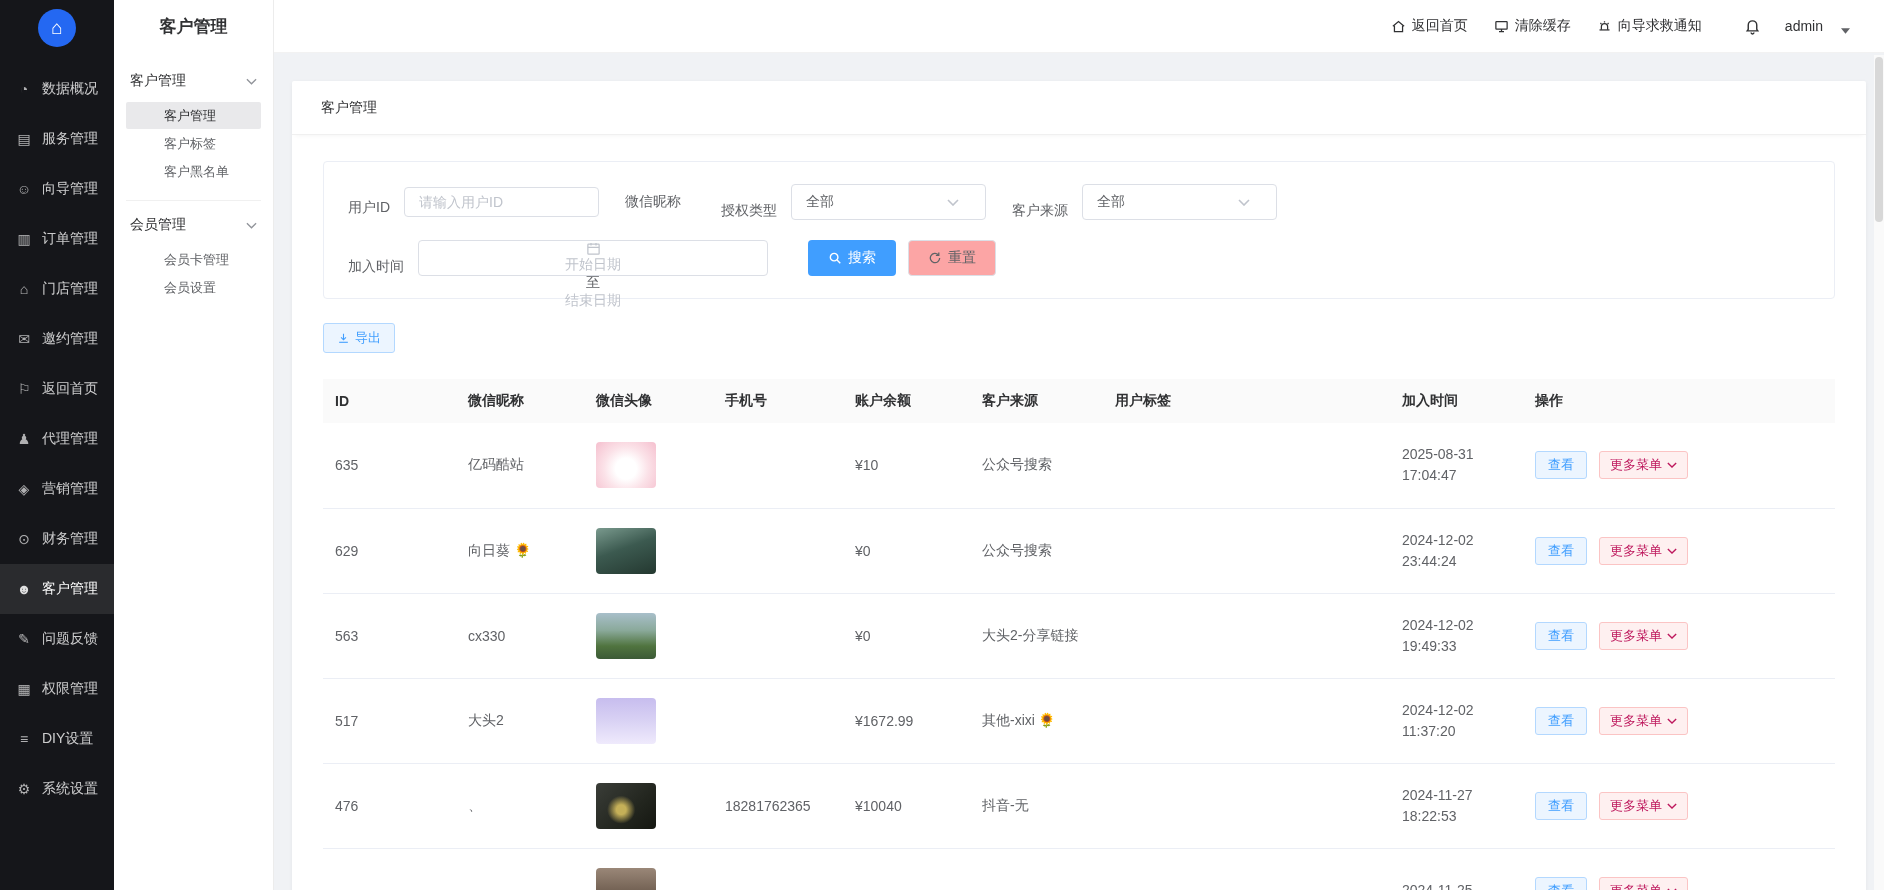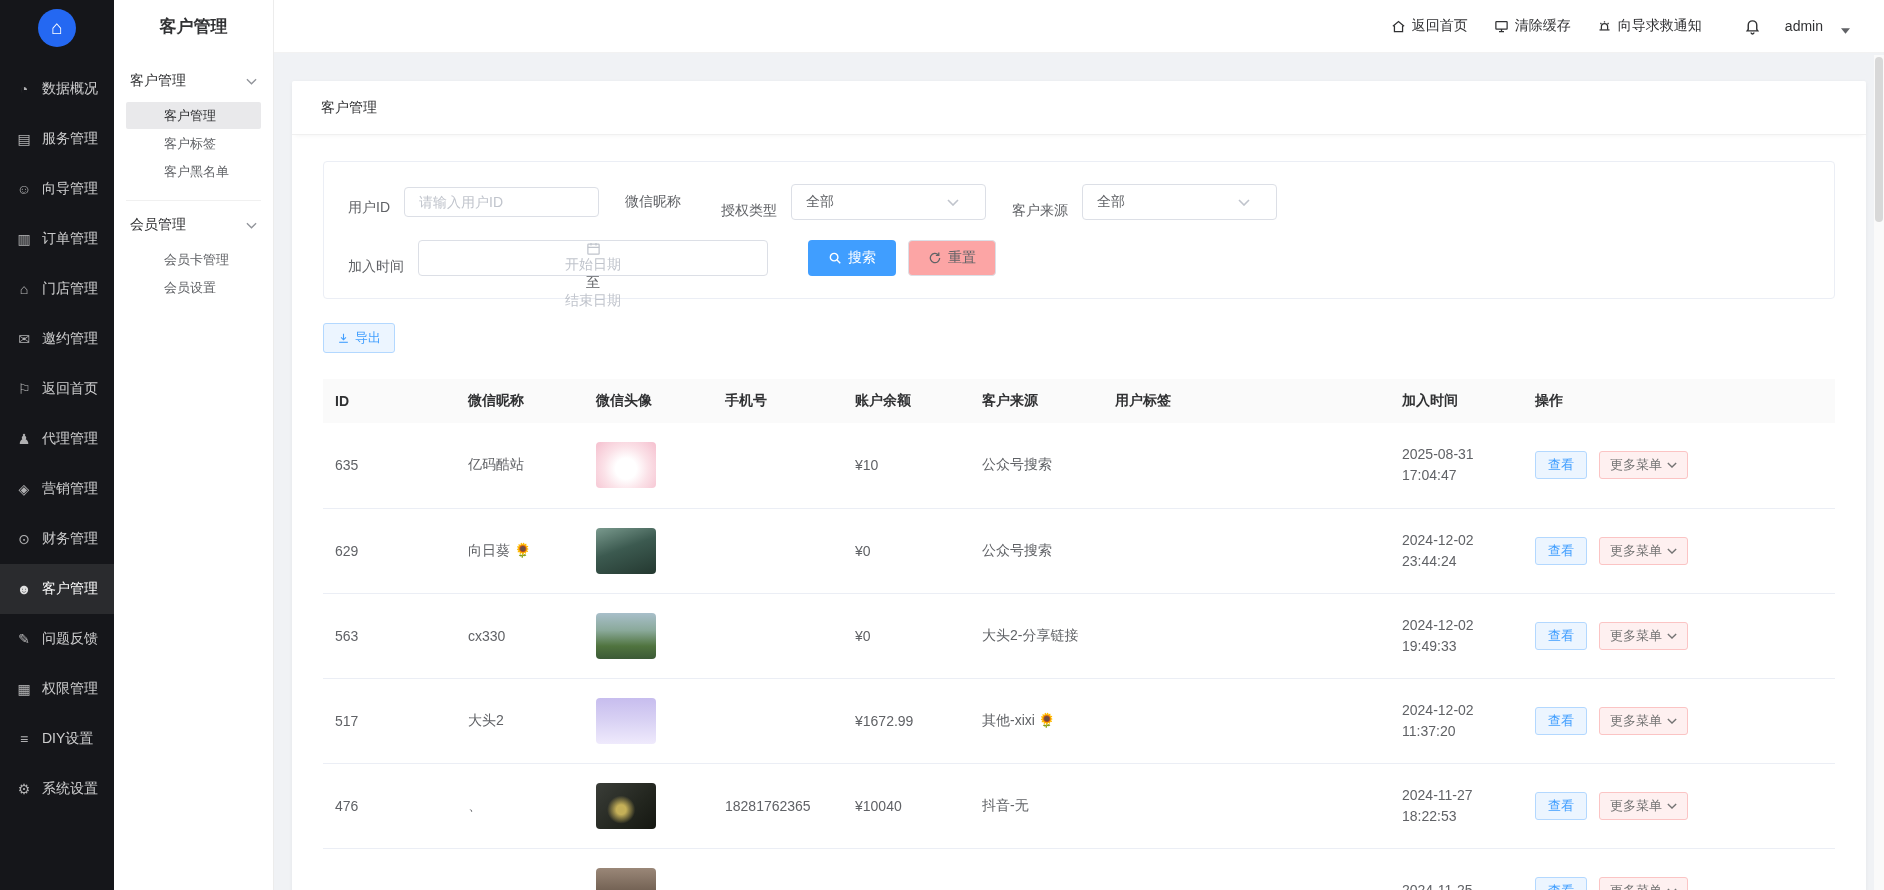--- a/index.html
+++ b/index.html
@@ -98,21 +98,21 @@
   .avatar-girl-outdoors { background:linear-gradient(160deg,#7a9a8e 0%,#3c5a50 45%,#243830 100%); }
   .avatar-mountain-landscape { background:linear-gradient(180deg,#a8bfca 0%,#8aa99a 38%,#50743f 72%,#3c5a36 100%); }
   .avatar-purple-sky { background:linear-gradient(180deg,#c7bdee 0%,#d9d2f4 50%,#efeafc 100%); }
   .avatar-dark-figure { background:radial-gradient(circle at 42% 58%, #c5b058 0 11%, rgba(0,0,0,0) 32%),
                         linear-gradient(135deg,#3a3d38 0%,#23261f 60%,#151711 100%); }
   .avatar-person-photo { background:linear-gradient(180deg,#9a8778 0%,#6b5a4c 60%,#473a30 100%); }
   .join-date,.join-time { line-height:21px; font-size:14px; color:#606266; }
   .btn-view { height:28px; padding:0 12px; background:#ecf5ff; border:1px solid #b3d8ff;
               color:#409eff; border-radius:3px; font-size:13px; cursor:pointer; font-family:inherit; }
   .btn-more { height:28px; padding:12px 10px; background:#fef0f0; border:1px solid #fbc4c4;
-              color:#737373; border-radius:3px; font-size:13px; cursor:pointer; margin-left:8px;
+              color:#be185d; border-radius:3px; font-size:13px; cursor:pointer; margin-left:8px;
               display:inline-flex; align-items:center; gap:5px; font-family:inherit; }
   .btn-more svg { width:10px; height:6px; }
 
   
   .v-scrollbar { position:absolute; right:0; top:55px; bottom:0; width:10px; background:#fafafa; }
   .v-scroll-thumb { position:absolute; top:2px; left:1px; width:8px; height:165px;
                     background:#d8d8d8; border-radius:4px; cursor:pointer; }
 </style>
 </head>
 <body>

